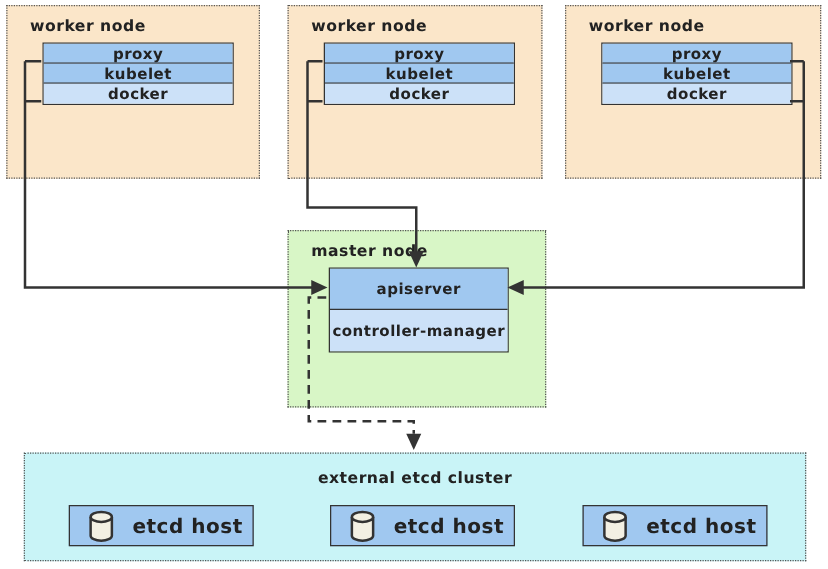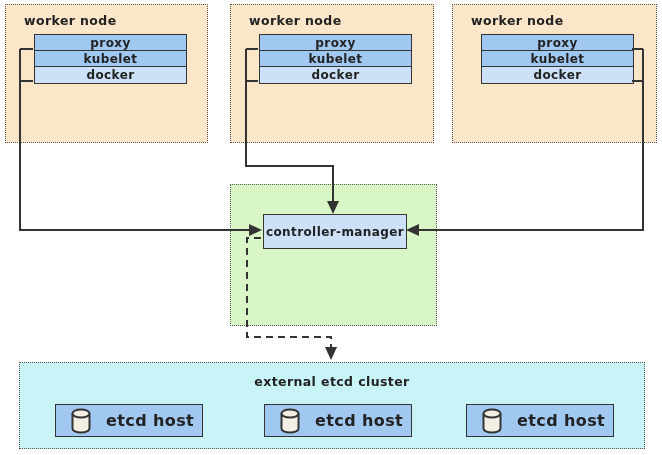--- a/index.html
+++ b/index.html
@@ -111,21 +111,23 @@
   <div class="group worker" style="left:452px; top:4px; width:205px; height:139px;">
     <div class="group-title">worker node</div>
     <div class="stack">
       <div class="row primary">proxy</div>
       <div class="row primary">kubelet</div>
       <div class="row secondary">docker</div>
     </div>
   </div>
 
   <div class="group master" style="left:230px; top:184px; width:207px; height:142px;">
+    <div class="group-title">master node</div>
     <div class="stack master-stack">
+      <div class="row primary">apiserver</div>
       <div class="row secondary">controller-manager</div>
     </div>
   </div>
 
   <div class="group etcd" style="left:19px; top:362px; width:626px; height:87px;">
     <div class="group-title centered">external etcd cluster</div>
 
     <div class="etcd-host" style="left:35px;">
       <svg class="db-icon" width="22" height="26" viewBox="0 0 22 26">
         <path d="M2.5 5.5 V20.5 A8.5 4 0 0 0 19.5 20.5 V5.5" fill="#f3f0e3" stroke="#333" stroke-width="2"></path>

